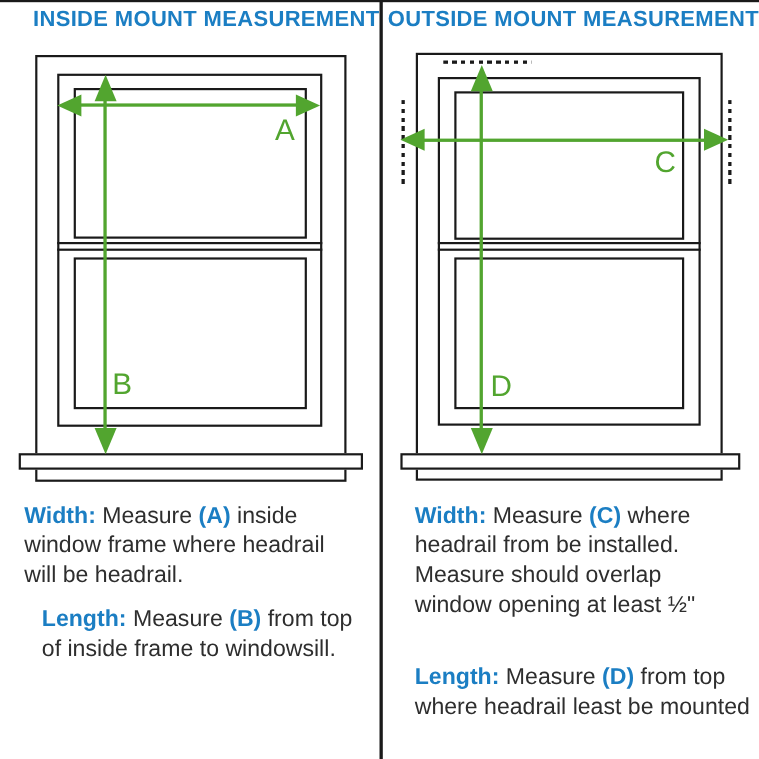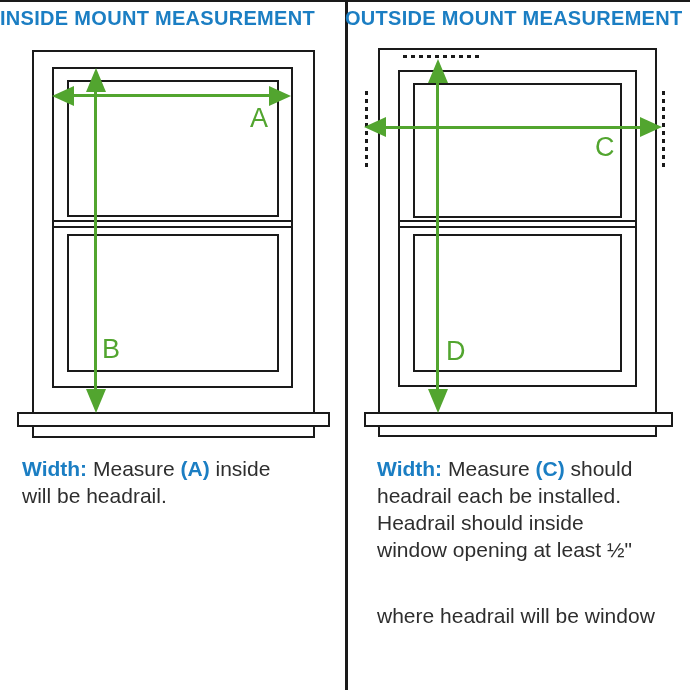--- a/index.html
+++ b/index.html
@@ -6,21 +6,21 @@
     --blue:#1b7ec3; --green:#52a52f; --ink:#2e2e2e; --line:#1a1a1a; --bg:#ffffff;
   }
   html,body{margin:0;padding:0;}
   body{font-family:"Liberation Sans", sans-serif; background:#e8e8e8;}
   #page{position:relative; width:690px; height:690px; background:var(--bg); overflow:hidden;}
 
   .abs{position:absolute;}
   .top-rule{left:0; top:0; width:690px; height:2px; background:var(--line);}
   .divider{left:345px; top:0; width:3px; height:690px; background:var(--line);}
 
-  .panel-title{top:7px; width:345px; text-align:left; font-size:20px; font-weight:bold;
+  .panel-title{top:7px; width:345px; text-align:right; font-size:20px; font-weight:bold;
     color:var(--blue); letter-spacing:0.3px;}
   .panel-title.left{left:0;}
   .panel-title.right{left:345px;}
 
   
   .frame{box-sizing:border-box; border:2px solid var(--line); background:transparent;}
   .rail{box-sizing:border-box; border-top:2px solid var(--line); border-bottom:2px solid var(--line);}
   .sill{box-sizing:border-box; border:2px solid var(--line); background:var(--bg); z-index:3;}
 
   
@@ -66,21 +66,26 @@
     <div class="abs alabel" style="left:250px; top:105px;">A</div>
 
     <div class="abs aline" style="left:94px; top:88px; width:3px; height:304px;"></div>
     <div class="abs ah up" style="left:86px; top:68px;"></div>
     <div class="abs ah dn" style="left:86px; top:389px;"></div>
     <div class="abs alabel" style="left:102px; top:336px;">B</div>
   </div>
 
   <div class="abs note" style="left:22px; top:455px; width:295px;">
       <div class="tline"><span class="hl">Width:</span><span> Measure </span><span class="hl">(A)</span><span> inside</span></div>
+      <div class="tline"><span>window frame where headrail</span></div>
       <div class="tline"><span>will be headrail.</span></div>
+    </div>
+  <div class="abs note" style="left:38px; top:549px; width:295px;">
+      <div class="tline"><span class="hl">Length:</span><span> Measure </span><span class="hl">(B)</span><span> from top</span></div>
+      <div class="tline"><span>of inside frame to windowsill.</span></div>
     </div>
 
   <div class="abs panel-title right">OUTSIDE MOUNT MEASUREMENT</div>
 
   <div>
 
     <div class="abs frame" style="left:378px; top:48px; width:279px; height:389px;"></div>
     <div class="abs frame" style="left:398px; top:70px; width:239px; height:317px;"></div>
     <div class="abs frame" style="left:413px; top:83px; width:209px; height:135px;"></div>
     <div class="abs rail" style="left:398px; top:220px; width:239px; height:8px;"></div>
@@ -96,22 +101,23 @@
     <div class="abs ah rt" style="left:640px; top:117px;"></div>
     <div class="abs alabel" style="left:595px; top:134px;">C</div>
 
     <div class="abs aline" style="left:436px; top:80px; width:3px; height:312px;"></div>
     <div class="abs ah up" style="left:428px; top:59px;"></div>
     <div class="abs ah dn" style="left:428px; top:389px;"></div>
     <div class="abs alabel" style="left:446px; top:338px;">D</div>
   </div>
 
   <div class="abs note" style="left:377px; top:455px; width:300px;">
-      <div class="tline"><span class="hl">Width:</span><span> Measure </span><span class="hl">(C)</span><span> should</span></div>
-      <div class="tline"><span>headrail each be installed.</span></div>
-      <div class="tline"><span>Headrail should inside</span></div>
+      <div class="tline"><span class="hl">Width:</span><span> Measure </span><span class="hl">(C)</span><span> where</span></div>
+      <div class="tline"><span>headrail from be installed.</span></div>
+      <div class="tline"><span>Measure should overlap</span></div>
       <div class="tline"><span>window opening at least ½"</span></div>
     </div>
   <div class="abs note" style="left:377px; top:602px; width:300px;">
-      <div class="tline"><span>where headrail will be window</span></div>
+      <div class="tline"><span class="hl">Length:</span><span> Measure </span><span class="hl">(D)</span><span> from top</span></div>
+      <div class="tline"><span>where headrail least be mounted</span></div>
     </div>
 
 </div>
 
 </body></html>

